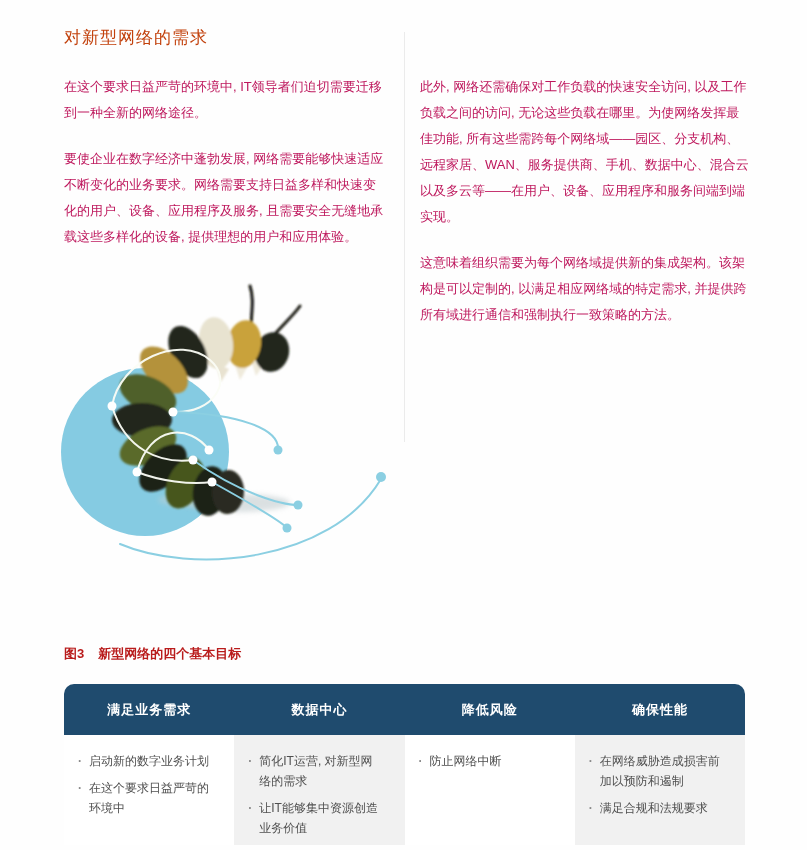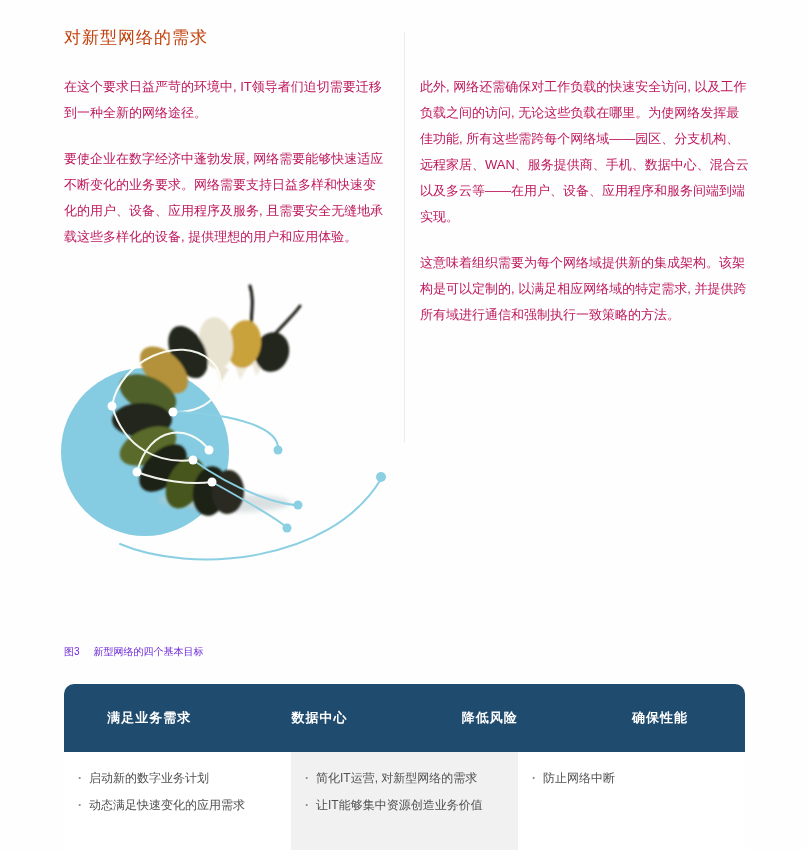--- a/index.html
+++ b/index.html
@@ -40,33 +40,33 @@
     background: #ebebeb;
   }
   .illustration {
     position: absolute;
     left: 48px; top: 262px;
     width: 364px; height: 302px;
   }
   .figure-caption {
     position: absolute;
     left: 64px; top: 645px;
-    font-size: 10px;
-    font-weight: 400;
-    color: #6d28d9;
+    font-size: 13px;
+    font-weight: 700;
+    color: #b91c1c;
   }
   .figure-caption .fig-label { margin-right: 14px; }
   .goals-table {
     position: absolute;
     left: 64px; top: 684px;
     width: 681px;
   }
   .goals-head {
     display: flex;
-    height: 68px;
+    height: 51px;
     background: #1f4b6e;
     border-radius: 10px 10px 0 0;
   }
   .goals-head .hcell {
     flex: 1 1 0;
     display: flex;
     align-items: center;
     justify-content: center;
     color: #ffffff;
     font-size: 13px;
@@ -193,30 +193,36 @@
     <div class="goals-head">
       <div class="hcell">满足业务需求</div>
       <div class="hcell">数据中心</div>
       <div class="hcell">降低风险</div>
       <div class="hcell">确保性能</div>
     </div>
     <div class="goals-body">
       <div class="bcell">
         <ul>
           <li>启动新的数字业务计划</li>
-          <li>动态满足快速变化的应用需求</li>
+          <li>在这个要求日益严苛的环境中</li>
         </ul>
       </div>
       <div class="bcell">
         <ul>
           <li>简化IT运营, 对新型网络的需求</li>
           <li>让IT能够集中资源创造业务价值</li>
         </ul>
       </div>
       <div class="bcell">
         <ul>
           <li>防止网络中断</li>
         </ul>
       </div>
+      <div class="bcell">
+        <ul>
+          <li>在网络威胁造成损害前加以预防和遏制</li>
+          <li>满足合规和法规要求</li>
+        </ul>
+      </div>
     </div>
   </div>
 
 </div>
 
 </body></html>

